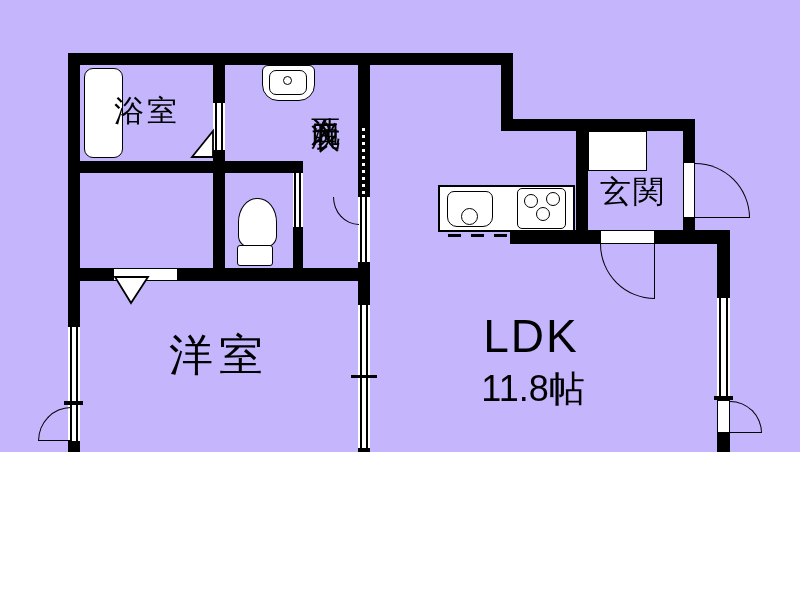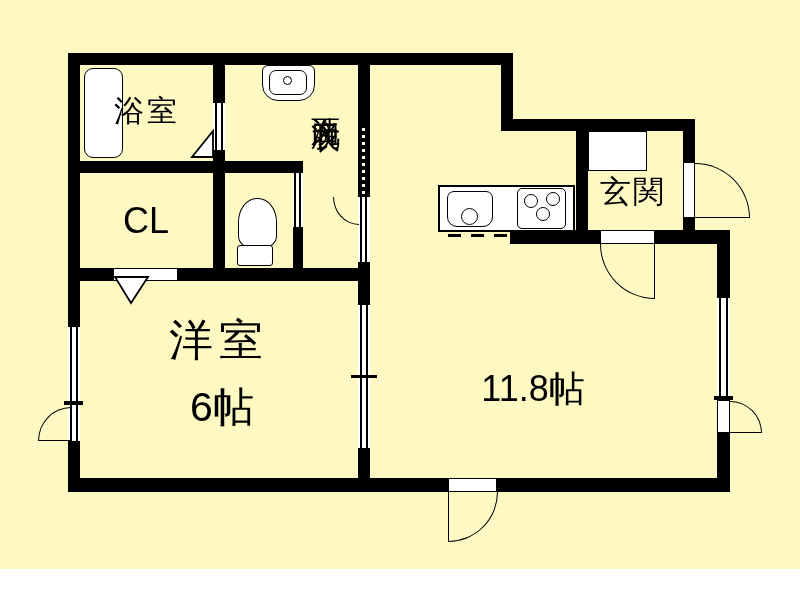--- a/index.html
+++ b/index.html
@@ -1,21 +1,21 @@
 <!DOCTYPE html>
 <html><head>
 <meta charset="utf-8">
 <style>
   * { box-sizing: border-box; margin: 0; padding: 0; }
   html, body { background: #ffffff; }
   .plan {
     position: relative;
     width: 800px;
-    height: 569px;
-    background: #fef9c3;
+    height: 452px;
+    background: #c4b5fd;
     font-family: "Liberation Sans", "DejaVu Sans", sans-serif;
     color: #000;
     overflow: hidden;
   }
   .w   { position: absolute; background: #000; }           
   .ln  { position: absolute; background: #000; }           
   .gap { position: absolute; background: #fff; }           
   .fx  { position: absolute; background: #fff; border: 1.5px solid #000; } 
   .arc { position: absolute; background: transparent; border: 0 solid #000; }
   .lbl { position: absolute; white-space: nowrap; transform: translate(-50%,-50%); font-weight: 500; }
@@ -125,22 +125,21 @@
   <svg class="tris" width="800" height="600" viewBox="0 0 800 600">
     <polygon points="213,131 213,157 192,157" fill="#fff" stroke="#000" stroke-width="1.8"></polygon>
     <polygon points="115,277 148,277 131,303" fill="#fff" stroke="#000" stroke-width="1.8"></polygon>
   </svg>
 
   <span class="lbl" style="left:147px;top:111px;font-size:30px;letter-spacing:3px">浴室</span>
 
   <span class="vlbl" style="left:326px;top:94px;font-size:29px;letter-spacing:2px">洗面脱衣</span>
 
 
-  <span class="lbl" style="left:146px;top:221px;font-size:36px">CL</span>
 
-  <span class="lbl" style="left:219px;top:340px;font-size:44px;letter-spacing:6px">洋室</span>
-  <span class="lbl" style="left:222px;top:407px;font-size:41px">6帖</span>
+  <span class="lbl" style="left:219px;top:355px;font-size:44px;letter-spacing:6px">洋室</span>
 
+  <span class="lbl" style="left:531px;top:336px;font-size:46px;letter-spacing:2px">LDK</span>
   <span class="lbl" style="left:533px;top:389px;font-size:36px">11.8帖</span>
 
   <span class="lbl" style="left:633px;top:192px;font-size:31px;letter-spacing:2px">玄関</span>
 
 </div>
 
 </body></html>

